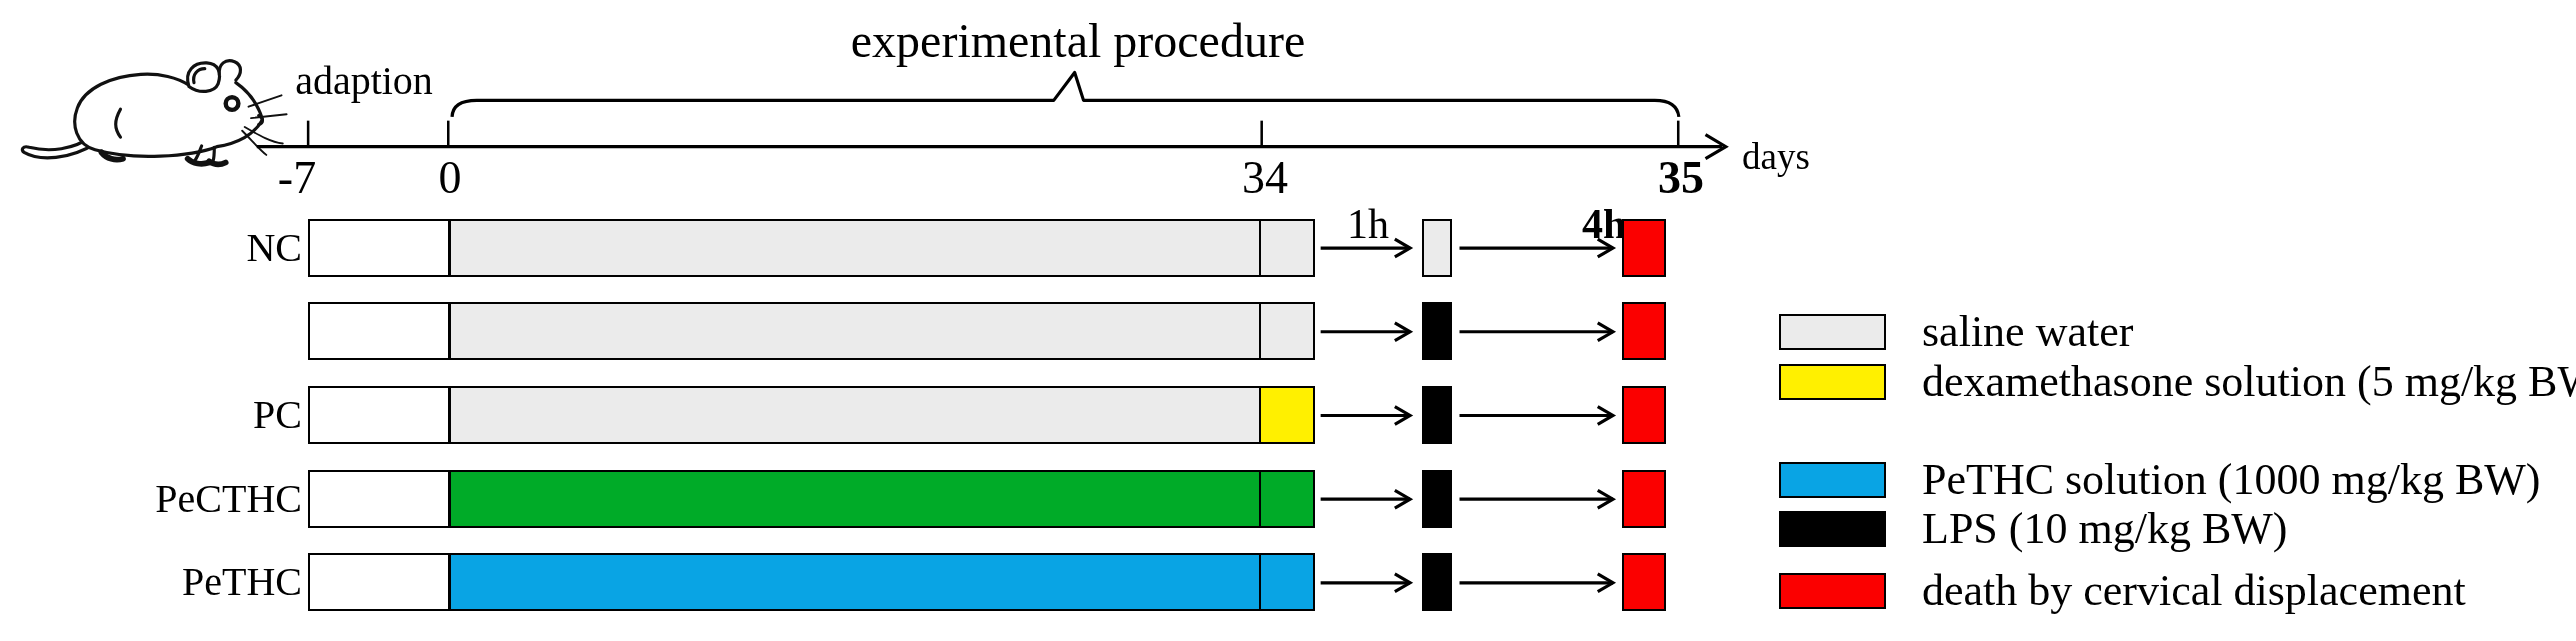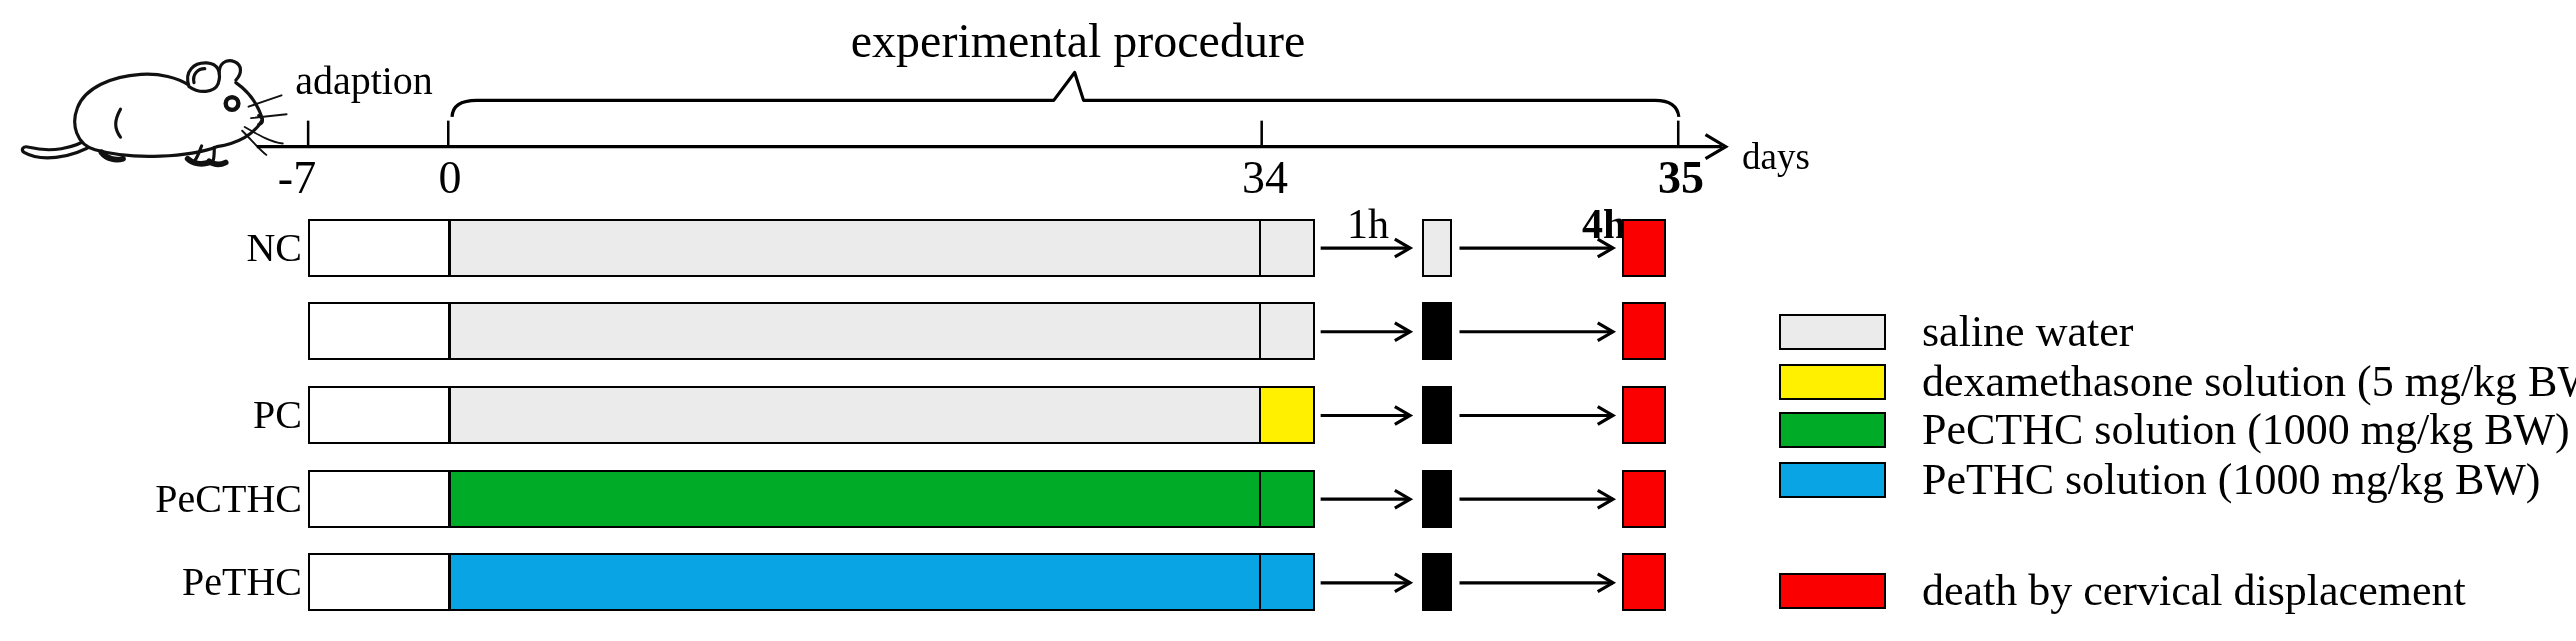--- a/index.html
+++ b/index.html
@@ -155,27 +155,27 @@
   <div class="death-box" style="top: 553px; background-color: rgb(251, 0, 0);"></div>
 
   <div class="legend-row" style="top:313px">
     <div class="swatch" style="background-color: rgb(235, 235, 235);"></div>
     <div class="legend-label">saline water</div>
   </div>
   <div class="legend-row" style="top:363px">
     <div class="swatch" style="background-color: rgb(255, 240, 0);"></div>
     <div class="legend-label">dexamethasone solution (5 mg/kg BW)</div>
   </div>
-  <div class="legend-row" style="top:411px">
-    <div class="swatch" style="background-color: rgb(0, 171, 40);"></div>
-    <div class="legend-label">PeCTHC solution (1000 mg/kg BW)</div>
-  </div>
   <div class="legend-row" style="top:461px">
     <div class="swatch" style="background-color: rgb(9, 164, 228);"></div>
     <div class="legend-label">PeTHC solution (1000 mg/kg BW)</div>
+  </div>
+  <div class="legend-row" style="top:510px">
+    <div class="swatch" style="background-color: rgb(0, 0, 0);"></div>
+    <div class="legend-label">LPS (10 mg/kg BW)</div>
   </div>
   <div class="legend-row" style="top:572px">
     <div class="swatch" style="background-color: rgb(251, 0, 0);"></div>
     <div class="legend-label">death by cervical displacement</div>
   </div>
 
 </div>
 
 
 </body></html>

